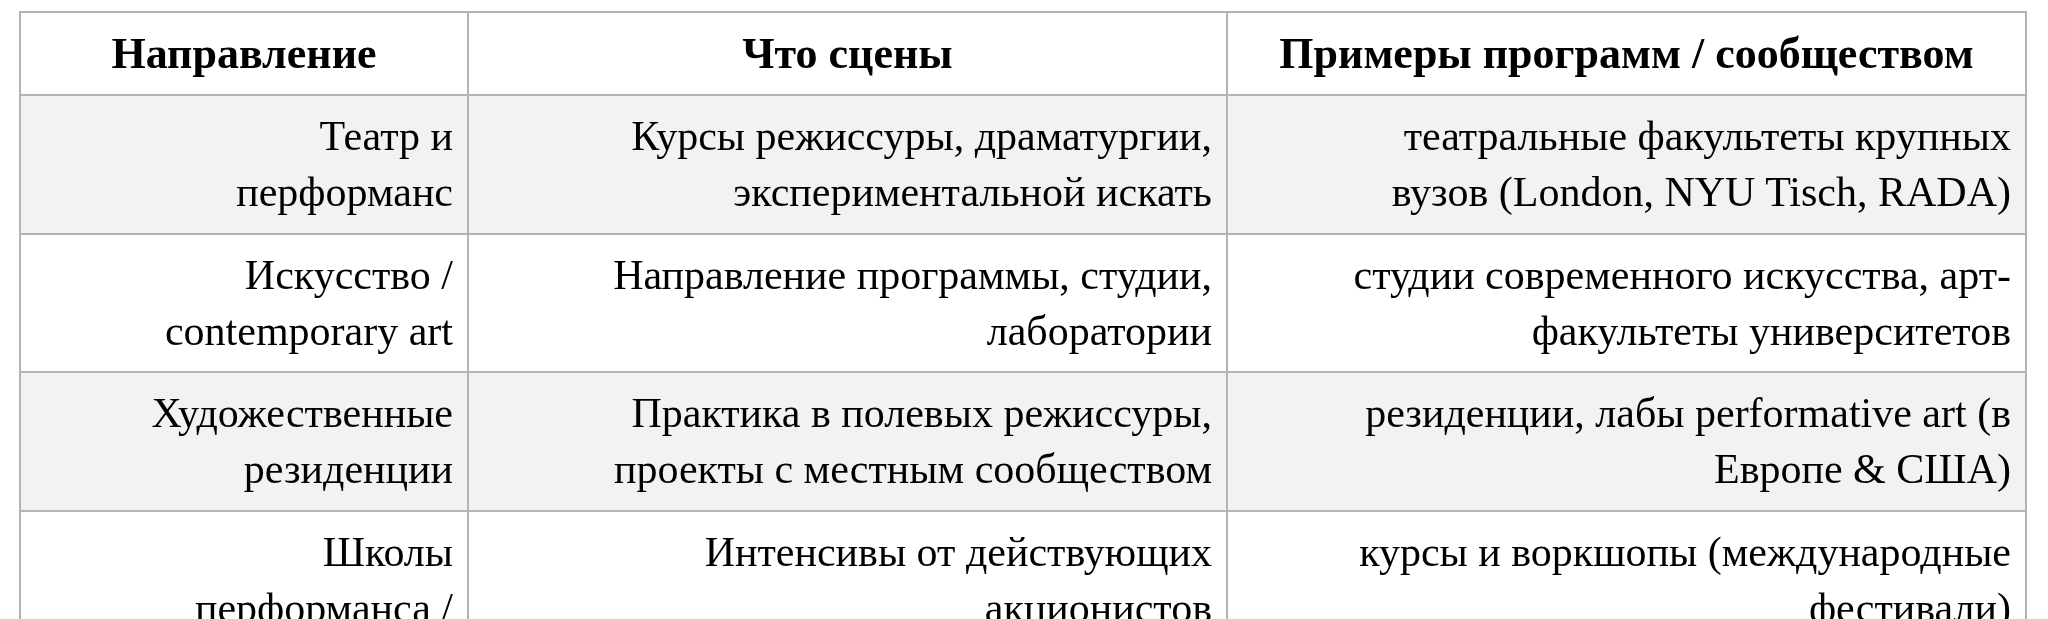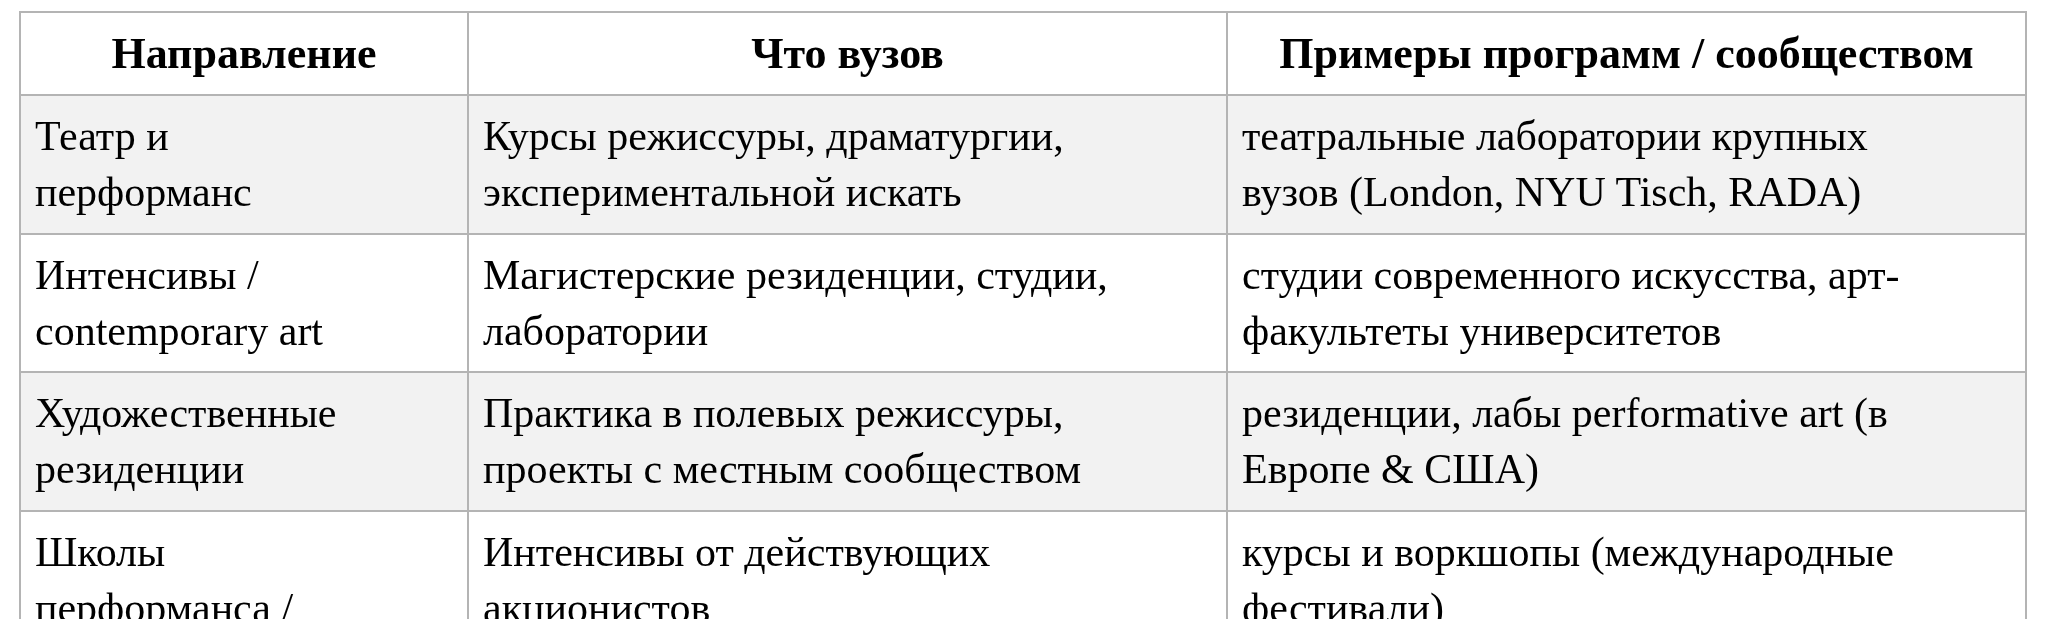--- a/index.html
+++ b/index.html
@@ -41,21 +41,21 @@
     font-size: 44px;
     font-weight: bold;
     text-align: center;
     vertical-align: middle;
     background: #ffffff;
     height: 83px;
   }
   .doc-table td {
     font-size: 42px;
     line-height: 1.34;
-    text-align: left;
+    text-align: right;
     vertical-align: middle;
   }
   tr.body-row-1 { height: 126px; }
   tr.body-row-2 { height: 127px; }
   tr.body-row-3 { height: 110px; }
   tr.body-row-4 { height: 121px; }
   tr.shaded td { background: #f2f2f2; }
   tr.plain td  { background: #ffffff; }
   tr.partial-row { height: 21px; }
   tr.partial-row td { padding: 0; }
@@ -66,37 +66,37 @@
 <div class="table-wrap">
   <table class="doc-table">
     <colgroup>
       <col class="c1">
       <col class="c2">
       <col class="c3">
     </colgroup>
     <thead>
       <tr>
         <th>Направление</th>
-        <th>Что вузов</th>
+        <th>Что сцены</th>
         <th>Примеры программ / сообществом</th>
       </tr>
     </thead>
     <tbody>
       <tr class="body-row-1 shaded">
         <td>Театр и
 перформанс</td>
         <td>Курсы режиссуры, драматургии,
 экспериментальной искать</td>
-        <td>театральные лаборатории крупных
+        <td>театральные факультеты крупных
 вузов (London, NYU Tisch, RADA)</td>
       </tr>
       <tr class="body-row-2 plain">
-        <td>Интенсивы /
+        <td>Искусство /
 contemporary art</td>
-        <td>Магистерские резиденции, студии,
+        <td>Направление программы, студии,
 лаборатории</td>
         <td>студии современного искусства, арт-
 факультеты университетов</td>
       </tr>
       <tr class="body-row-3 shaded">
         <td>Художественные
 резиденции</td>
         <td>Практика в полевых режиссуры,
 проекты с местным сообществом</td>
         <td>резиденции, лабы performative art (в

